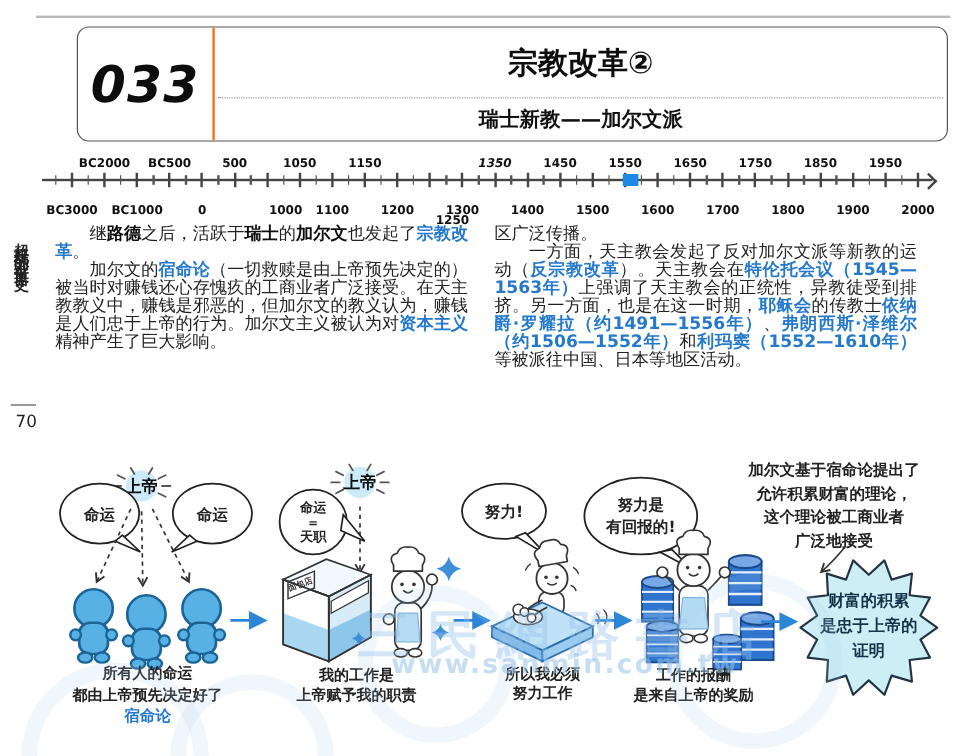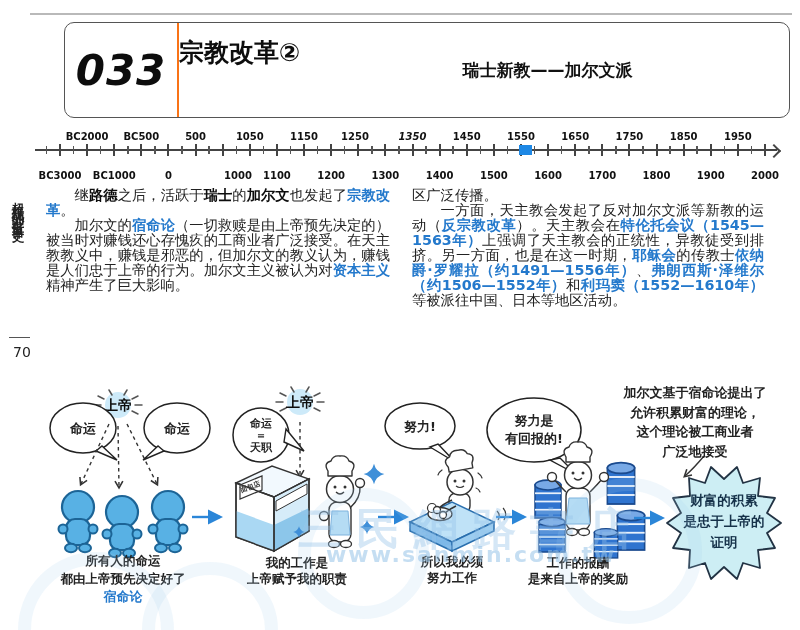--- a/index.html
+++ b/index.html
@@ -11,21 +11,21 @@
   .side-title{position:absolute;left:9px;top:192px;writing-mode:vertical-rl;
               font-size:12.5px;font-weight:600;letter-spacing:3.5px;color:#222;}
   .side-line{position:absolute;left:9px;top:337px;width:21px;height:1px;background:#555;}
   .side-page{position:absolute;left:13px;top:344px;font-size:14px;font-weight:400;color:#222;}
 
   
   .header-box{position:absolute;left:64px;top:22px;width:726px;height:96px;
               border:1.5px solid #555;border-radius:10px;display:flex;background:#fff;box-sizing:border-box;}
   .header-num{width:112px;border-right:2px solid #f97316;display:flex;align-items:center;justify-content:center;
               font-size:42px;font-weight:800;color:#0d0d0d;letter-spacing:1px;font-style:italic;}
-  .header-titles{flex:1;display:flex;flex-direction:row;}
+  .header-titles{flex:1;display:flex;flex-direction:column;}
   .header-title{height:58px;display:flex;align-items:center;justify-content:center;
                 font-size:25px;font-weight:800;color:#0d0d0d;}
   .header-divider{border-top:1.5px dotted #999;margin:0 3px;}
   .header-subtitle{flex:1;display:flex;align-items:center;justify-content:center;
                    font-size:17px;font-weight:700;color:#111;}
 
   
   .timeline{position:absolute;left:0;top:129px;width:800px;height:46px;}
   .tl-axis{position:absolute;left:35px;top:20px;width:742px;height:2px;background:#444;}
   .tl-arrowhead{position:absolute;left:769px;top:16.5px;width:8px;height:8px;
@@ -125,21 +125,21 @@
       <div class="tl-tick minor" style="left: 289.731px;"></div>
       <div class="tl-label bottom" style="left: 250.923px;">1100</div>
       <div class="tl-tick" style="left: 303.038px;"></div>
       <div class="tl-tick minor" style="left: 316.846px;"></div>
       <div class="tl-label top" style="left: 278.038px;">1150</div>
       <div class="tl-tick" style="left: 330.154px;"></div>
       <div class="tl-tick minor" style="left: 343.962px;"></div>
       <div class="tl-label bottom" style="left: 305.154px;">1200</div>
       <div class="tl-tick" style="left: 357.269px;"></div>
       <div class="tl-tick minor" style="left: 371.077px;"></div>
-      <div class="tl-label top" style="left: 329px;">1250</div>
+      <div class="tl-label top" style="left: 351px; margin-top: 48px;">1250</div>
       <div class="tl-tick" style="left: 384.385px;"></div>
       <div class="tl-tick minor" style="left: 398.192px;"></div>
       <div class="tl-label bottom" style="left: 359.385px;">1300</div>
       <div class="tl-tick" style="left: 411.5px;"></div>
       <div class="tl-tick minor" style="left: 425.308px;"></div>
       <div class="tl-label top" style="left: 386.5px; font-style: italic;">1350</div>
       <div class="tl-tick" style="left: 438.615px;"></div>
       <div class="tl-tick minor" style="left: 452.423px;"></div>
       <div class="tl-label bottom" style="left: 413.615px;">1400</div>
       <div class="tl-tick" style="left: 465.731px;"></div>

